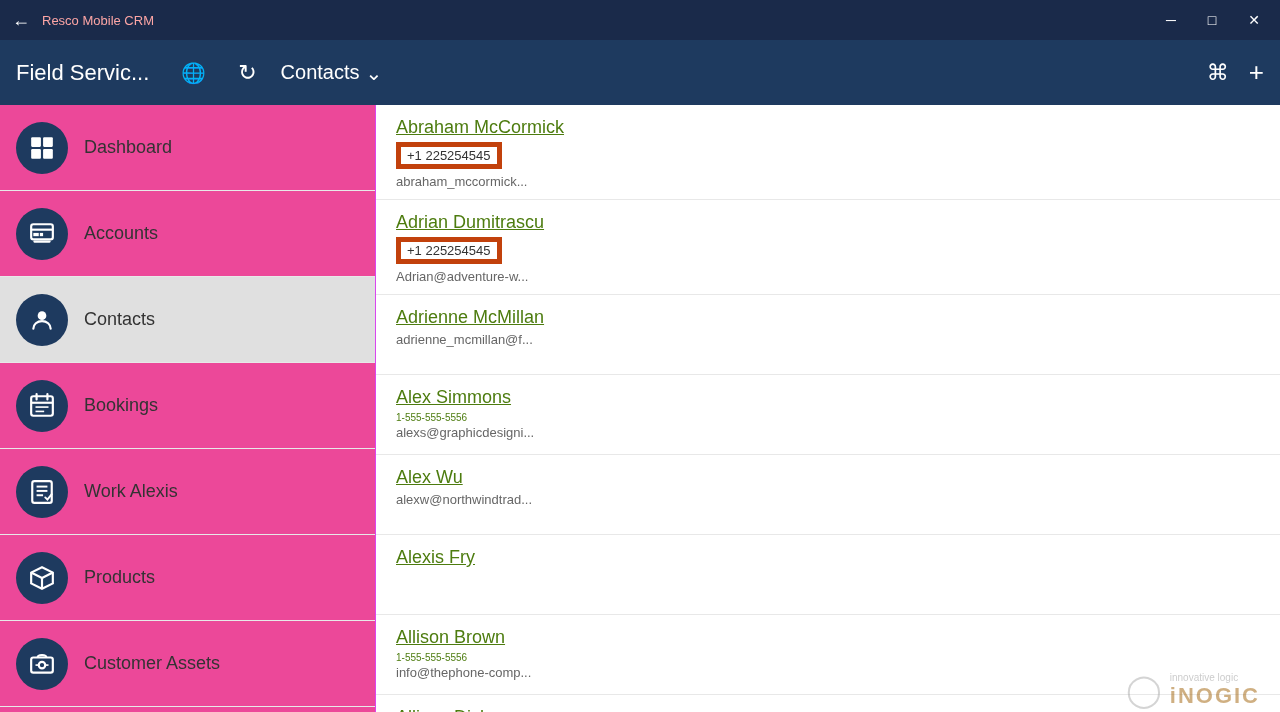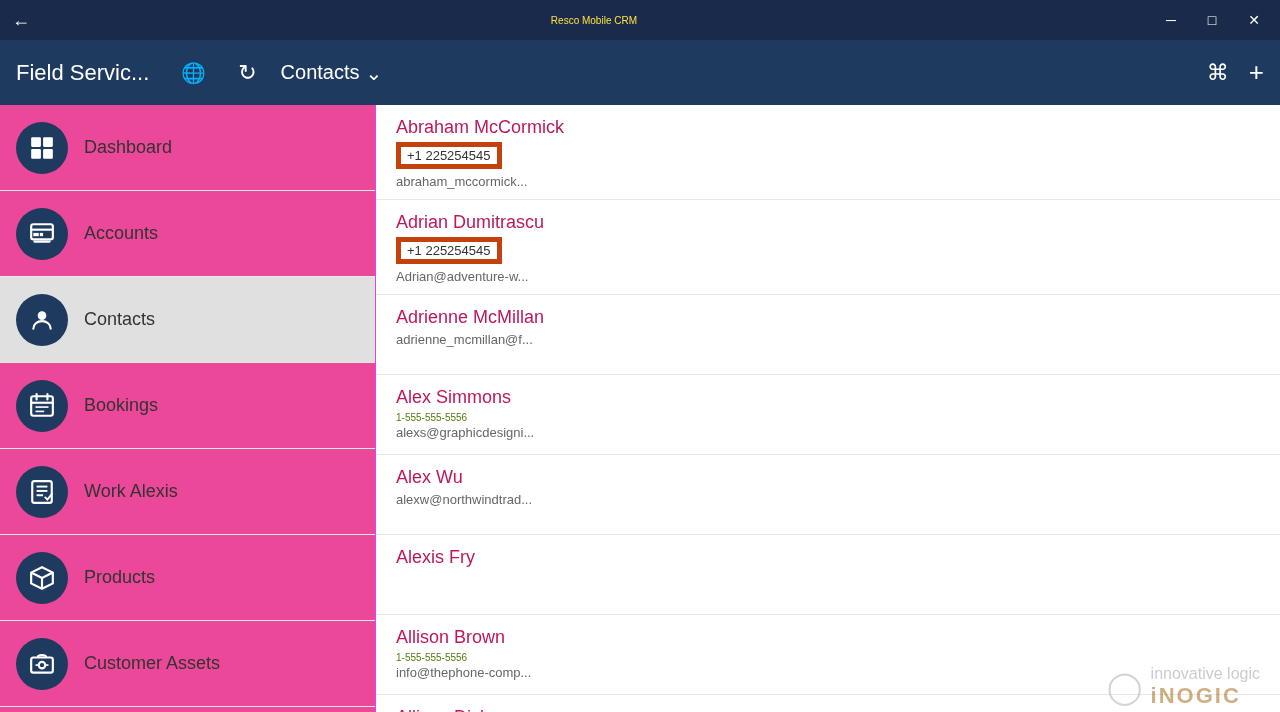--- a/index.html
+++ b/index.html
@@ -13,24 +13,23 @@
       align-items: center;
       padding: 0 12px;
       gap: 12px;
     }
     .title-bar-back {
       color: white;
       font-size: 18px;
       cursor: pointer;
     }
     .title-bar-title {
-      color: #fde047;
-      font-size: 10px;
+      color: #fca5a5;
+      font-size: 13px;
       flex: 1;
-      text-align: center;
     }
     .title-bar-controls {
       display: flex;
       gap: 16px;
       align-items: center;
     }
     .title-bar-btn {
       color: white;
       font-size: 14px;
       cursor: pointer;
@@ -135,22 +134,23 @@
       position: relative;
     }
     .contact-item {
       padding: 12px 20px 10px 20px;
       border-bottom: 1px solid #e8e8e8;
       min-height: 80px;
       cursor: pointer;
     }
     .contact-name {
       font-size: 18px;
-      color: #be185d;
+      color: #4d7c0f;
       margin-bottom: 4px;
+      text-decoration: underline;
     }
     .contact-phone {
       display: inline-block;
       font-size: 13px;
       color: #333;
       border: 5px solid #c2410c;
       padding: 1px 6px;
       margin-bottom: 3px;
       background: white;
     }
@@ -328,20 +328,20 @@
         <div class="contact-phone-plain">1-555-555-5556</div>
         <div class="contact-email">info@thephone-comp...</div>
       </div>
       <div class="contact-item">
         <div class="contact-name">Allison Dickson</div>
       </div>
       <div class="watermark">
   <div style="display:flex;align-items:center;gap:8px;">
     <span style="font-size:32px;color:#aaa;">◯</span>
     <div>
-      <div style="font-size:16px;color:#999;">innovative logic</div>
+      <div style="font-size:10px;color:#999;">innovative logic</div>
       <div style="font-size:22px;font-weight:bold;color:#a16207;letter-spacing:2px;">iNOGIC</div>
     </div>
   </div>
 </div>
     </div>
 
 </div>
 
 </body></html>

